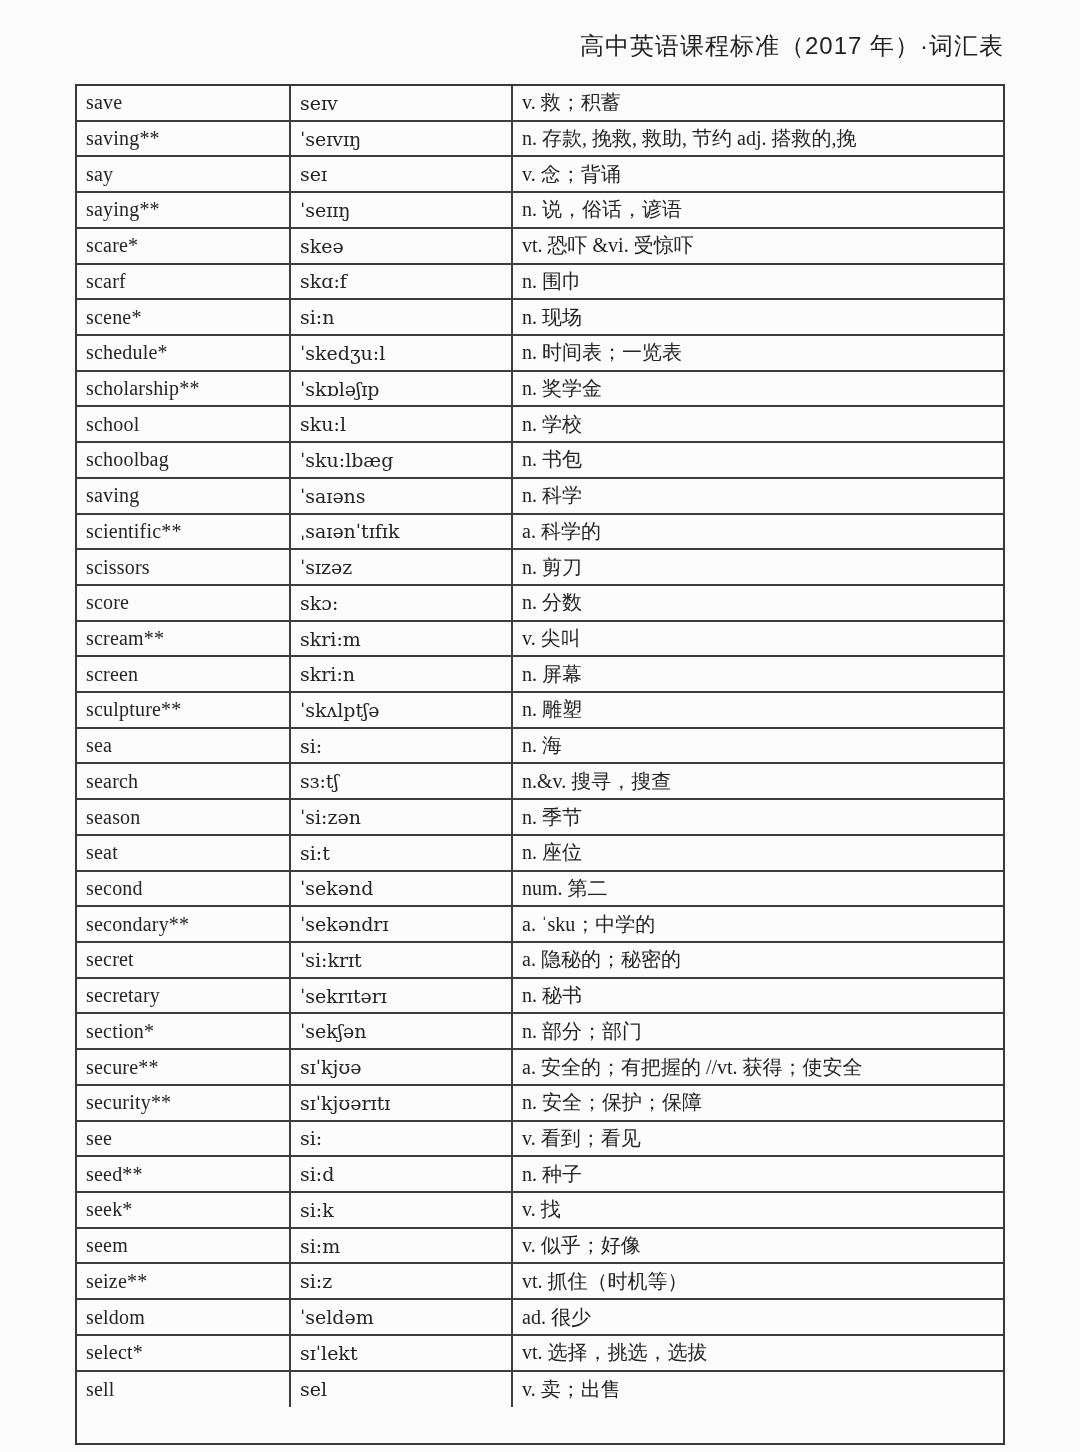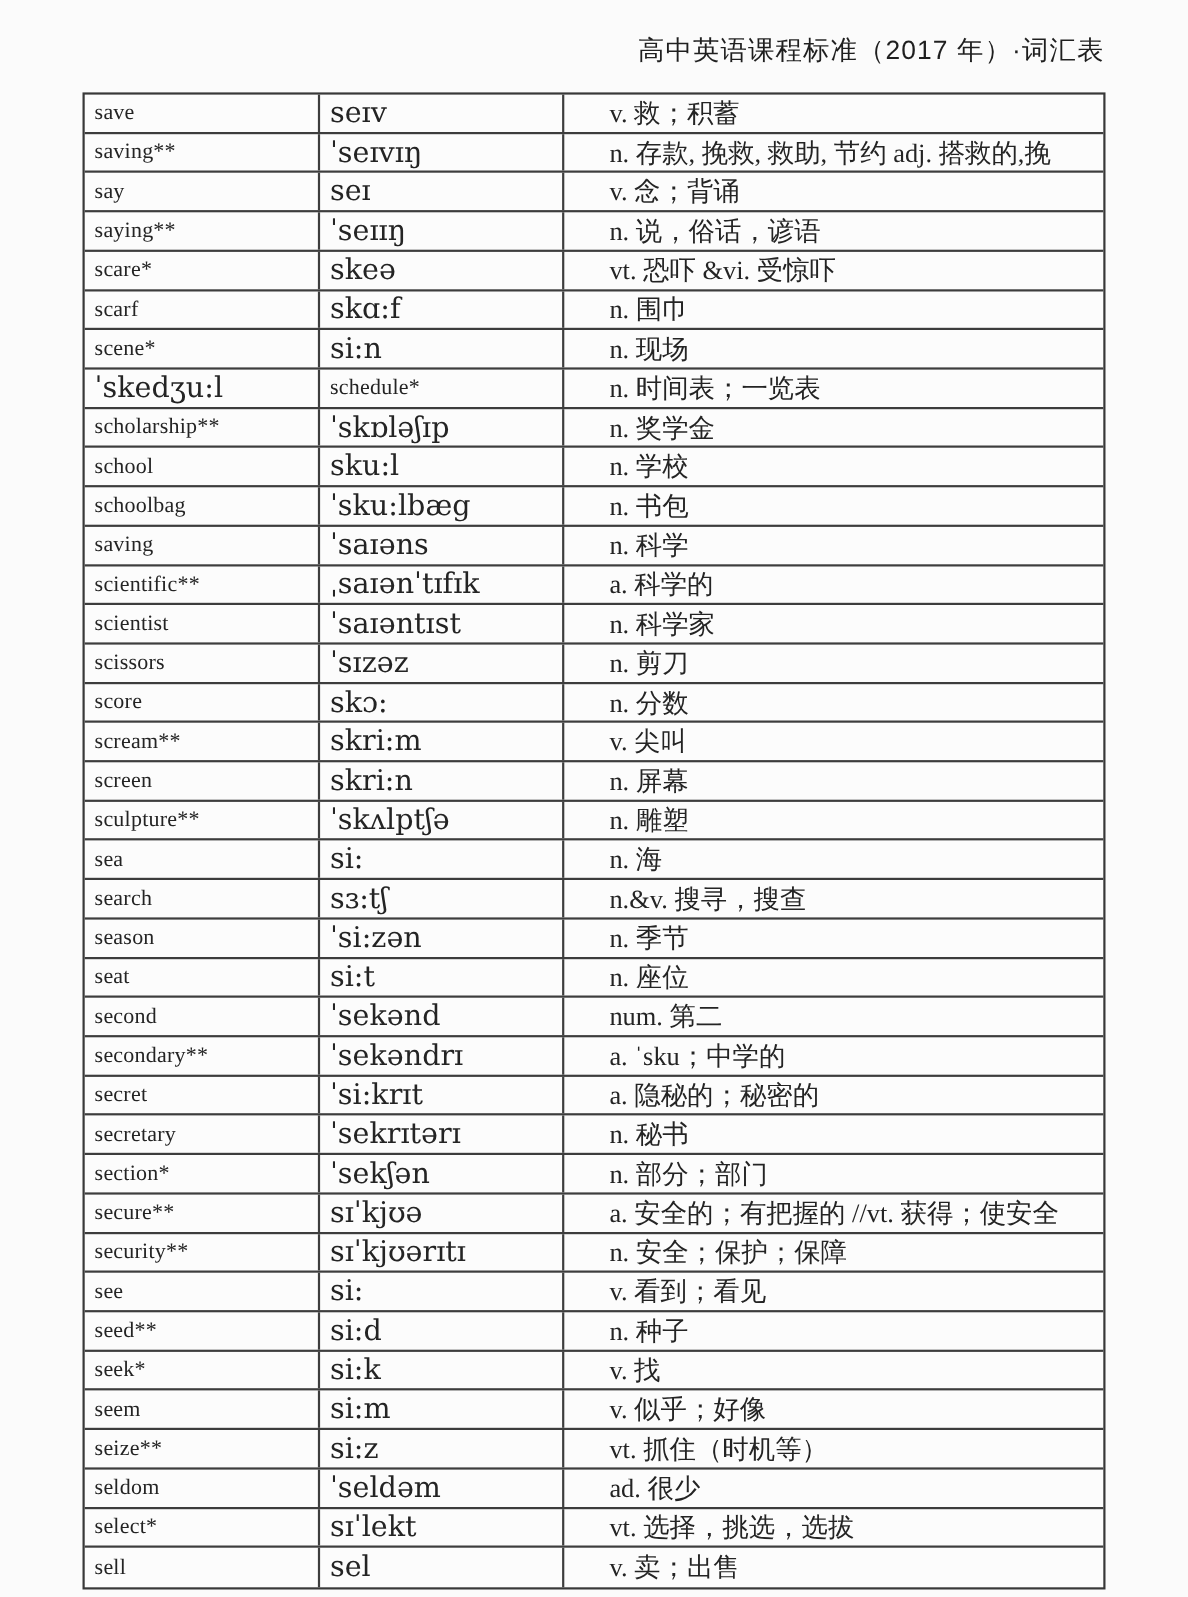--- a/index.html
+++ b/index.html
@@ -59,25 +59,24 @@
     color: #242424;
   }
   .cell:last-child {
     border-right: none;
   }
   .cell.word {
     letter-spacing: 0.2px;
   }
   .cell.phonetic {
     font-family: "DejaVu Serif", "Liberation Serif", serif;
-    font-size: 26px;
+    font-size: 19px;
   }
   .cell.meaning {
-    font-size: 24px;
-    margin-left: 32px;
+    font-size: 20px;
   }
 </style>
 </head>
 <body>
 
 <div class="page-header">高中英语课程标准（2017 年）·词汇表</div>
 
 <div class="vocab-table" id="vocab-table">
     <div class="vrow">
       <div class="cell word">save</div>
@@ -108,22 +107,22 @@
       <div class="cell word">scarf</div>
       <div class="cell phonetic">skɑ:f</div>
       <div class="cell meaning">n. 围巾</div>
     </div>
     <div class="vrow">
       <div class="cell word">scene*</div>
       <div class="cell phonetic">si:n</div>
       <div class="cell meaning">n. 现场</div>
     </div>
     <div class="vrow">
+      <div class="cell word">schedule*</div>
       <div class="cell phonetic">ˈskedʒu:l</div>
-      <div class="cell word">schedule*</div>
       <div class="cell meaning">n. 时间表；一览表</div>
     </div>
     <div class="vrow">
       <div class="cell word">scholarship**</div>
       <div class="cell phonetic">ˈskɒləʃɪp</div>
       <div class="cell meaning">n. 奖学金</div>
     </div>
     <div class="vrow">
       <div class="cell word">school</div>
       <div class="cell phonetic">sku:l</div>
@@ -138,25 +137,20 @@
       <div class="cell word">saving</div>
       <div class="cell phonetic">ˈsaɪəns</div>
       <div class="cell meaning">n. 科学</div>
     </div>
     <div class="vrow">
       <div class="cell word">scientific**</div>
       <div class="cell phonetic">ˌsaɪənˈtɪfɪk</div>
       <div class="cell meaning">a. 科学的</div>
     </div>
     <div class="vrow">
-      <div class="cell word">scientist</div>
-      <div class="cell phonetic">ˈsaɪəntɪst</div>
-      <div class="cell meaning">n. 科学家</div>
-    </div>
-    <div class="vrow">
       <div class="cell word">scissors</div>
       <div class="cell phonetic">ˈsɪzəz</div>
       <div class="cell meaning">n. 剪刀</div>
     </div>
     <div class="vrow">
       <div class="cell word">score</div>
       <div class="cell phonetic">skɔ:</div>
       <div class="cell meaning">n. 分数</div>
     </div>
     <div class="vrow">

